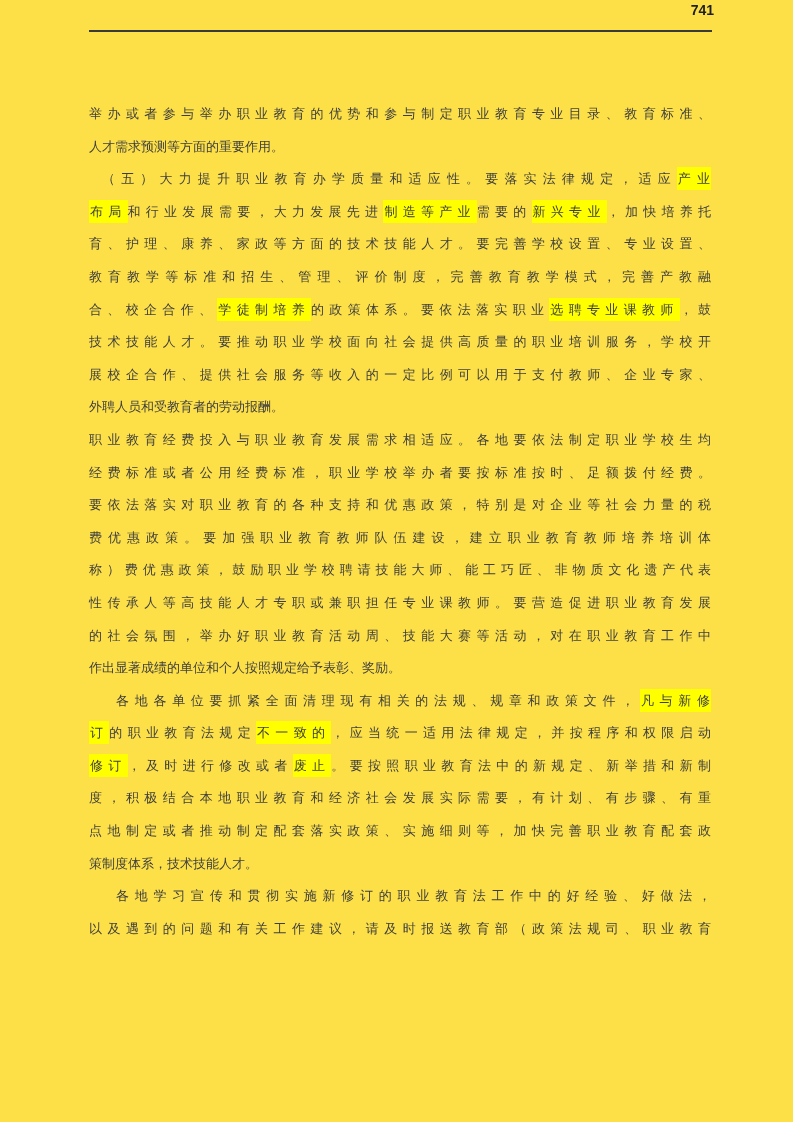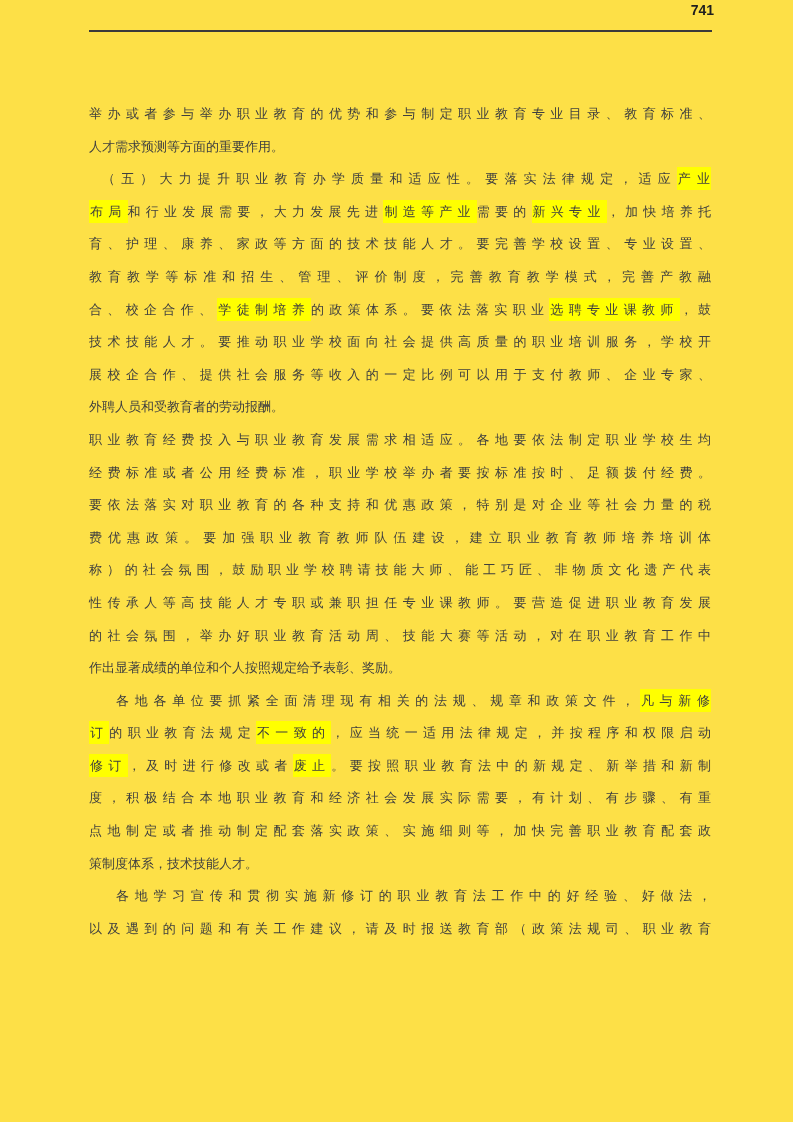--- a/index.html
+++ b/index.html
@@ -72,21 +72,21 @@
       <div class="line"><span>育、护理、康养、家政等方面的技术技能人才。要完善学校设置、专业设置、</span></div>
       <div class="line"><span>教育教学等标准和招生、管理、评价制度，完善教育教学模式，完善产教融</span></div>
       <div class="line"><span>合、校企合作、</span><mark>学徒制培养</mark><span>的政策体系。要依法落实职业</span><mark>选聘专业课教师</mark><span>，鼓</span></div>
       <div class="line"><span>技术技能人才。要推动职业学校面向社会提供高质量的职业培训服务，学校开</span></div>
       <div class="line"><span>展校企合作、提供社会服务等收入的一定比例可以用于支付教师、企业专家、</span></div>
       <div class="line short"><span>外聘人员和受教育者的劳动报酬。</span></div>
       <div class="line"><span>职业教育经费投入与职业教育发展需求相适应。各地要依法制定职业学校生均</span></div>
       <div class="line"><span>经费标准或者公用经费标准，职业学校举办者要按标准按时、足额拨付经费。</span></div>
       <div class="line"><span>要依法落实对职业教育的各种支持和优惠政策，特别是对企业等社会力量的税</span></div>
       <div class="line"><span>费优惠政策。要加强职业教育教师队伍建设，建立职业教育教师培养培训体</span></div>
-      <div class="line"><span>称）的社会氛围，鼓励职业学校聘请技能大师、能工巧匠、非物质文化遗产代表</span></div>
+      <div class="line"><span>称）费优惠政策，鼓励职业学校聘请技能大师、能工巧匠、非物质文化遗产代表</span></div>
       <div class="line"><span>性传承人等高技能人才专职或兼职担任专业课教师。要营造促进职业教育发展</span></div>
       <div class="line"><span>的社会氛围，举办好职业教育活动周、技能大赛等活动，对在职业教育工作中</span></div>
       <div class="line short"><span>作出显著成绩的单位和个人按照规定给予表彰、奖励。</span></div>
       <div class="line indent-text"><span>各地各单位要抓紧全面清理现有相关的法规、规章和政策文件，</span><mark>凡与新修</mark></div>
       <div class="line"><mark>订</mark><span>的职业教育法规定</span><mark>不一致的</mark><span>，应当统一适用法律规定，并按程序和权限启动</span></div>
       <div class="line"><mark>修订</mark><span>，及时进行修改或者</span><mark>废止</mark><span>。要按照职业教育法中的新规定、新举措和新制</span></div>
       <div class="line"><span>度，积极结合本地职业教育和经济社会发展实际需要，有计划、有步骤、有重</span></div>
       <div class="line"><span>点地制定或者推动制定配套落实政策、实施细则等，加快完善职业教育配套政</span></div>
       <div class="line short"><span>策制度体系，技术技能人才。</span></div>
       <div class="line indent-text"><span>各地学习宣传和贯彻实施新修订的职业教育法工作中的好经验、好做法，</span></div>

